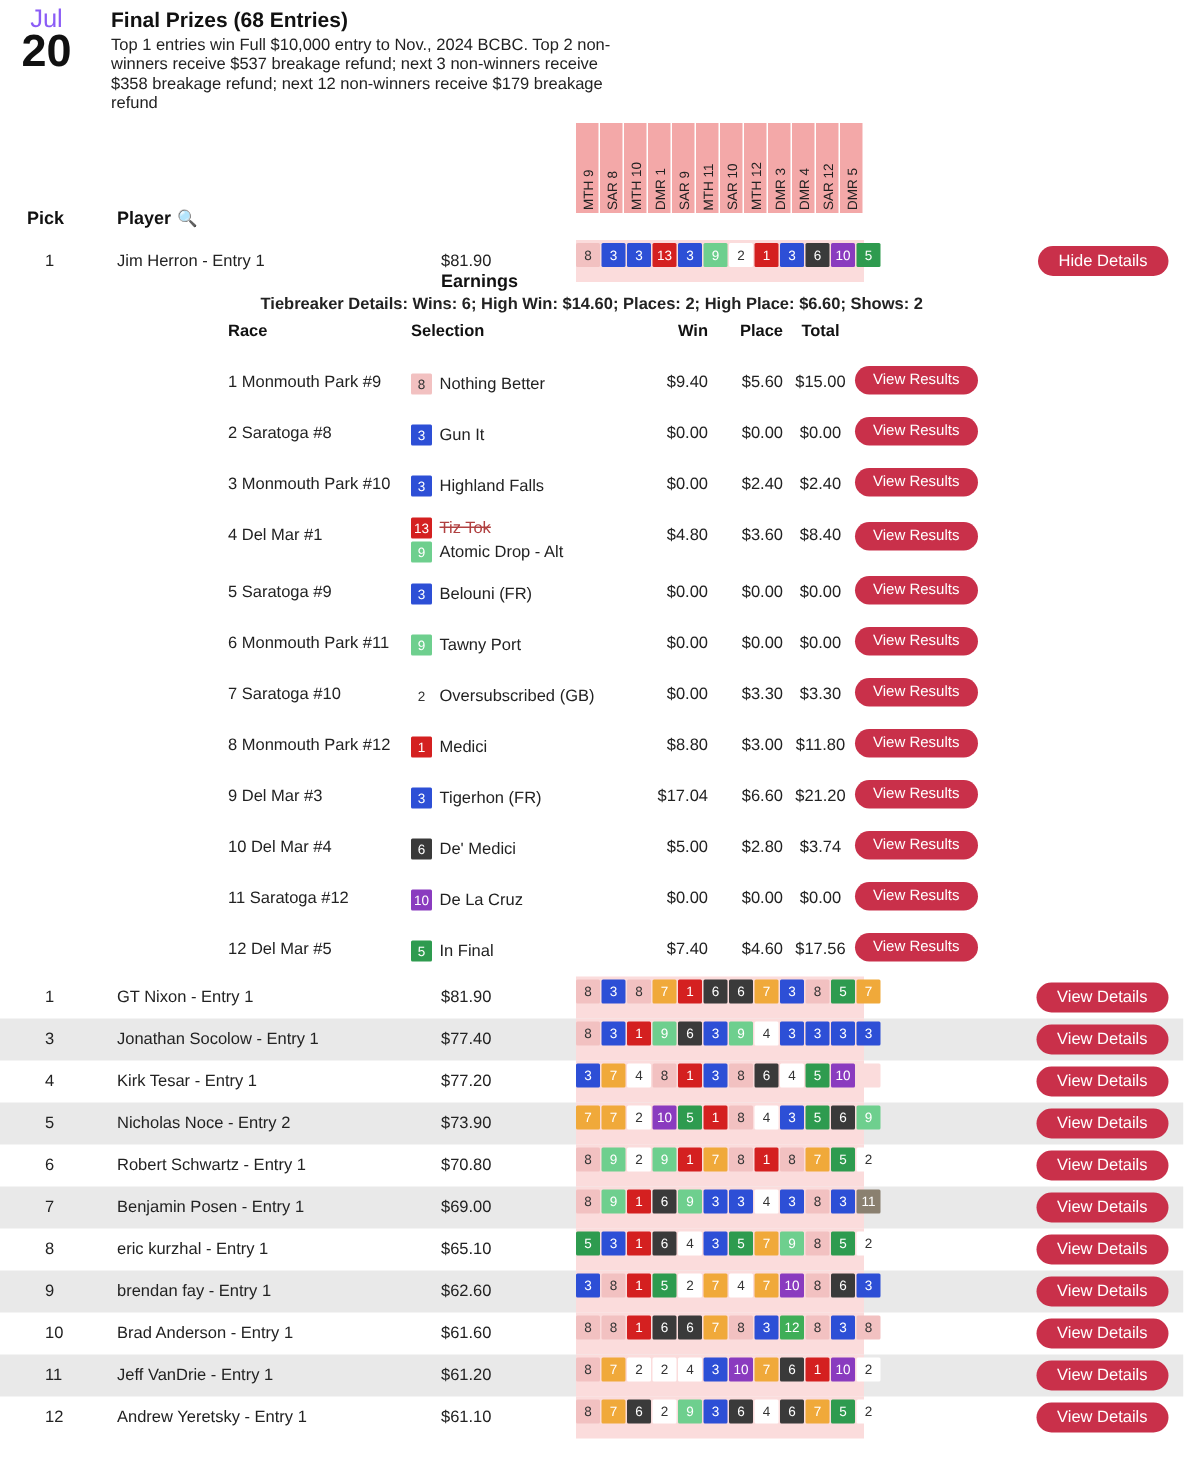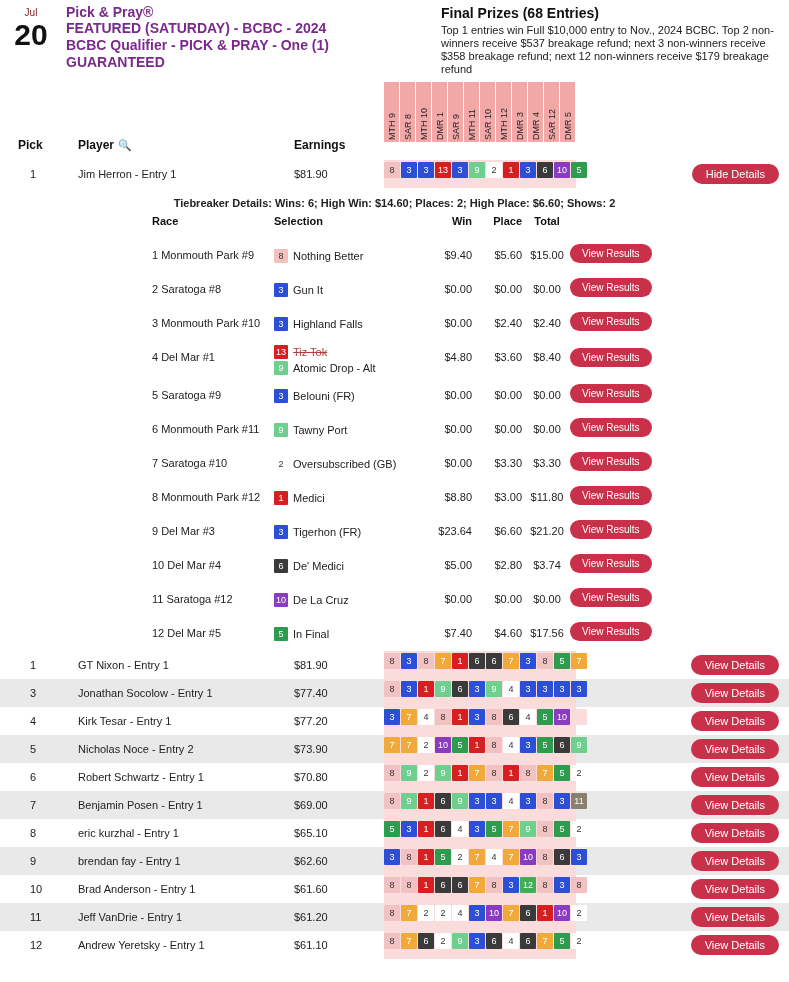--- a/index.html
+++ b/index.html
@@ -13,21 +13,21 @@
     overflow: hidden;
   }
   #app { position: relative; width: 789px; height: 982px; }
 
   
   .header { display: flex; padding: 4px 0 6px 0; }
   .date-box {
     width: 62px; text-align: center; padding-top: 2px;
     flex: 0 0 62px;
   }
-  .date-month { font-size: 10px; color: #7f1d1d; line-height: 13px; }
+  .date-month { font-size: 17px; color: #8b5cf6; line-height: 13px; }
   .date-day { font-size: 30px; font-weight: bold; color: #111; line-height: 32px; }
   .title-col { flex: 1 1 auto; padding-left: 4px; }
   .brand { color: #7a2a8c; font-size: 14px; font-weight: bold; line-height: 16px; }
   .title-line { color: #7a2a8c; font-size: 14px; font-weight: bold; line-height: 17px; }
   .prize-col { width: 360px; flex: 0 0 360px; padding-left: 12px; }
   .prize-title { font-size: 14px; font-weight: bold; color: #111; line-height: 18px; }
   .prize-text { font-size: 11px; color: #222; line-height: 13px; margin-top: 2px; }
 
   
   .colhdr { position: relative; height: 78px; }
@@ -47,21 +47,21 @@
     writing-mode: vertical-rl; transform: rotate(180deg);
     white-space: nowrap; letter-spacing: 0px;
   }
   .tbl-head {
     position: absolute; left: 0; top: 56px; width: 789px;
     height: 22px;
   }
   .th { position: absolute; font-weight: bold; font-size: 12px; color: #111; }
   .th-rank { left: 18px; }
   .th-player { left: 78px; }
-  .th-earn { left: 294px; }
+  .th-earn { left: 294px; margin-top: 42px; }
   .search-ico { display: inline-block; margin-left: 4px; color: #555; font-size: 11px; }
 
   
   .row {
     position: relative; height: 28px; width: 789px;
     border-top: 0;
   }
   .row.alt { background: #e9e9e9; }
   .cell { position: absolute; top: 8px; font-size: 11px; color: #222; }
   .c-rank { left: 30px; }
@@ -123,26 +123,20 @@
 </head>
 <body>
 
 <div id="app">
 
   <div class="header">
     <div class="date-box">
       <div class="date-month">Jul</div>
       <div class="date-day">20</div>
     </div>
-    <div class="title-col">
-      <div class="brand">Pick &amp; Pray®</div>
-      <div class="title-line">FEATURED (SATURDAY) - BCBC - 2024</div>
-      <div class="title-line">BCBC Qualifier - PICK &amp; PRAY - One (1)</div>
-      <div class="title-line">GUARANTEED</div>
-    </div>
     <div class="prize-col">
       <div class="prize-title">Final Prizes (68 Entries)</div>
       <div class="prize-text">Top 1 entries win Full $10,000 entry to Nov., 2024 BCBC. Top 2 non-winners receive $537 breakage refund; next 3 non-winners receive $358 breakage refund; next 12 non-winners receive $179 breakage refund</div>
     </div>
   </div>
 
   <div class="colhdr">
     <div class="race-strip" id="race-strip">
         <div class="race-hdr">
           <span>MTH 9</span>
@@ -330,21 +324,21 @@
           <button class="view-btn">View Results</button>
         </div>
         <div class="d-row">
           <div class="dc p-race">9 Del Mar #3</div>
           <div class="dc p-sel">
             <div class="selwrap">
               <span class="num" style="background: rgb(45, 79, 214); color: rgb(255, 255, 255);">3</span>
               <span>Tigerhon (FR)</span>
             </div>
           </div>
-          <div class="dc p-win">$23.64</div>
+          <div class="dc p-win">$17.04</div>
           <div class="dc p-place">$6.60</div>
           <div class="dc p-total">$21.20</div>
           <button class="view-btn">View Results</button>
         </div>
         <div class="d-row">
           <div class="dc p-race">10 Del Mar #4</div>
           <div class="dc p-sel">
             <div class="selwrap">
               <span class="num" style="background: rgb(58, 58, 58); color: rgb(255, 255, 255);">6</span>
               <span>De' Medici</span>

